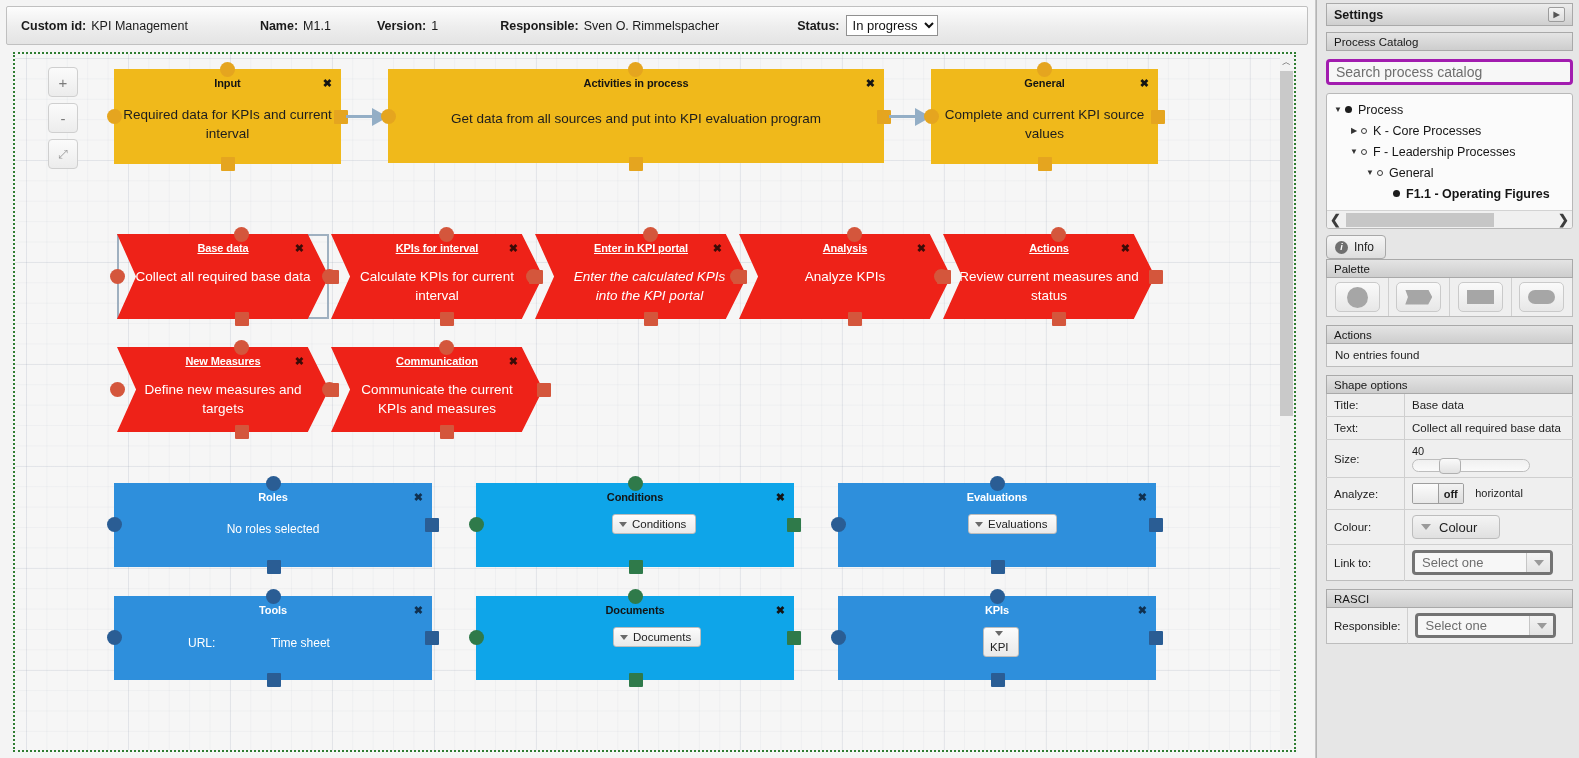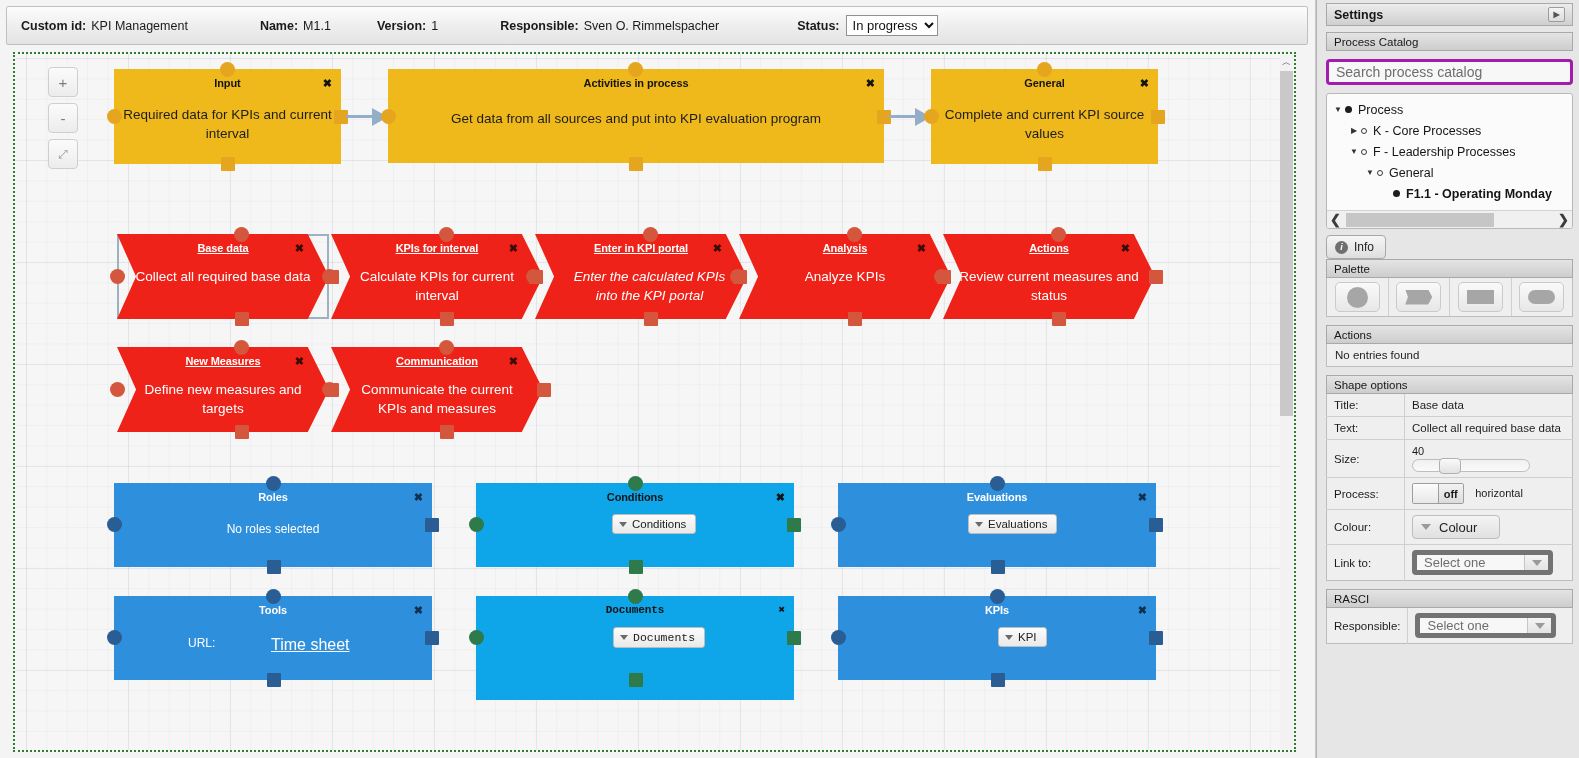--- a/index.html
+++ b/index.html
@@ -155,22 +155,22 @@
     cursor: pointer;
   }
   .caret-sm {
     width: 0; height: 0;
     border-left: 4px solid transparent;
     border-right: 4px solid transparent;
     border-top: 5px solid #6a6a6a;
   }
   .url-label { position: absolute; font-size: 12px; color: #ffffff; }
   .url-link {
-    position: absolute; font-size: 16px; color: #ffffff;
-    text-decoration: underline; cursor: pointer;
+    position: absolute; font-size: 12px; color: #ffffff;
+    cursor: pointer;
   }
 
   
   #canvas-vscroll {
     position: absolute; right: 1px; top: 1px; width: 13px; bottom: 1px;
     background: #f2f2f2;
   }
   #vs-up {
     position: absolute; left: 0; top: 0; width: 13px; height: 14px;
     display: flex; align-items: center; justify-content: center;
@@ -337,21 +337,21 @@
     font-size: 13px; color: #1f1f1f; cursor: pointer;
   }
   .check-box {
     width: 19px; height: 19px; background: #fff;
     border: 1px solid #9a9a9a; border-radius: 2px;
     display: flex; align-items: center; justify-content: center;
     font-size: 13px; color: #111; cursor: pointer;
   }
   .sel-one {
     display: flex; width: 141px; height: 25px;
-    border: 5px solid #737373; border-radius: 4px; overflow: hidden;
+    border: 3px solid #737373; border-radius: 4px; overflow: hidden;
     background: #f7f7f7; cursor: pointer;
   }
   .sel-one .so-txt {
     flex: 1; display: flex; align-items: center; padding-left: 7px;
     font-size: 13px; color: #6e6e6e;
   }
   .sel-one .so-arrow {
     width: 24px; border-left: 1px solid #c6c6c6;
     background: linear-gradient(to bottom,#f4f4f4,#e3e3e3);
     display: flex; align-items: center; justify-content: center;
@@ -557,37 +557,37 @@
         <div class="node-title">Tools</div>
         <div class="node-x" style="right:9px; top:9px;">✖</div>
         <div class="url-label" style="left:74px; top:40px;">URL:</div>
         <div class="url-link" style="left:157px; top:40px;">Time sheet</div>
       </div>
       <div class="port circle p-blue" style="left:251px; top:535px; width:15px; height:15px;"></div>
       <div class="port circle p-blue" style="left:92px; top:576px; width:15px; height:15px;"></div>
       <div class="port sq p-blue" style="left:252px; top:619px; width:14px; height:14px;"></div>
       <div class="port sq p-blue" style="left:410px; top:577px; width:14px; height:14px;"></div>
 
-      <div class="node rect green" style="left:461px; top:542px; width:318px; height:104px;font-family:Liberation Mono, monospace;">
+      <div class="node rect green" style="left:461px; top:542px; width:318px; height:84px;">
         <div class="node-title">Documents</div>
         <div class="node-x" style="right:9px; top:9px;">✖</div>
         <div class="pill" style="left:137px; top:31px;">
           <span class="caret-sm"></span>
           <span>Documents</span>
         </div>
       </div>
       <div class="port circle p-green" style="left:613px; top:535px; width:15px; height:15px;"></div>
       <div class="port circle p-green" style="left:454px; top:576px; width:15px; height:15px;"></div>
       <div class="port sq p-green" style="left:614px; top:619px; width:14px; height:14px;"></div>
       <div class="port sq p-green" style="left:772px; top:577px; width:14px; height:14px;"></div>
 
       <div class="node rect blue" style="left:823px; top:542px; width:318px; height:84px;">
         <div class="node-title">KPIs</div>
         <div class="node-x" style="right:9px; top:9px;">✖</div>
-        <div class="pill" style="left:160px; top:31px;">
+        <div class="pill" style="left:145px; top:31px;flex-direction:column;">
           <span class="caret-sm"></span>
           <span>KPI</span>
         </div>
       </div>
       <div class="port circle p-blue" style="left:975px; top:535px; width:15px; height:15px;"></div>
       <div class="port circle p-blue" style="left:816px; top:576px; width:15px; height:15px;"></div>
       <div class="port sq p-blue" style="left:976px; top:619px; width:14px; height:14px;"></div>
       <div class="port sq p-blue" style="left:1134px; top:577px; width:14px; height:14px;"></div>
 
       <div id="canvas-vscroll">
@@ -631,21 +631,21 @@
               <span class="tree-label">F - Leadership Processes</span>
             </div>
             <div class="tree-row" style="padding-left: 32px;">
               <span class="tw">▼</span>
               <span class="bullet-o"></span>
               <span class="tree-label">General</span>
             </div>
             <div class="tree-row" style="padding-left: 48px;">
               <span class="tw none"></span>
               <span class="bullet-f"></span>
-              <span class="tree-label bold">F1.1 - Operating Monday</span>
+              <span class="tree-label bold">F1.1 - Operating Figures</span>
             </div>
             <div class="tree-row" style="padding-left: 48px;">
               <span class="tw none"></span>
               <span class="tree-label red">F1.2 - Monday Morning Meeting</span>
             </div>
           </div>
         <div class="tree-hscroll">
           <span class="hs-arrow">❮</span>
           <span class="hs-track">
               <span class="hs-thumb"></span>
@@ -712,21 +712,21 @@
           <td class="opt-val">
             <div class="slider-wrap">
               <div class="slider-val">40</div>
               <div class="slider-track">
                 <div class="slider-thumb"></div>
               </div>
             </div>
           </td>
         </tr>
         <tr>
-          <td class="opt-key">Process:</td>
+          <td class="opt-key">Analyze:</td>
           <td class="opt-val">
             <span class="toggle">
               <span class="tg-l"></span>
               <span class="tg-r">off</span>
             </span>
             <span class="tg-note">horizontal</span>
           </td>
         </tr>
         <tr>
           <td class="opt-key">Colour:</td>

